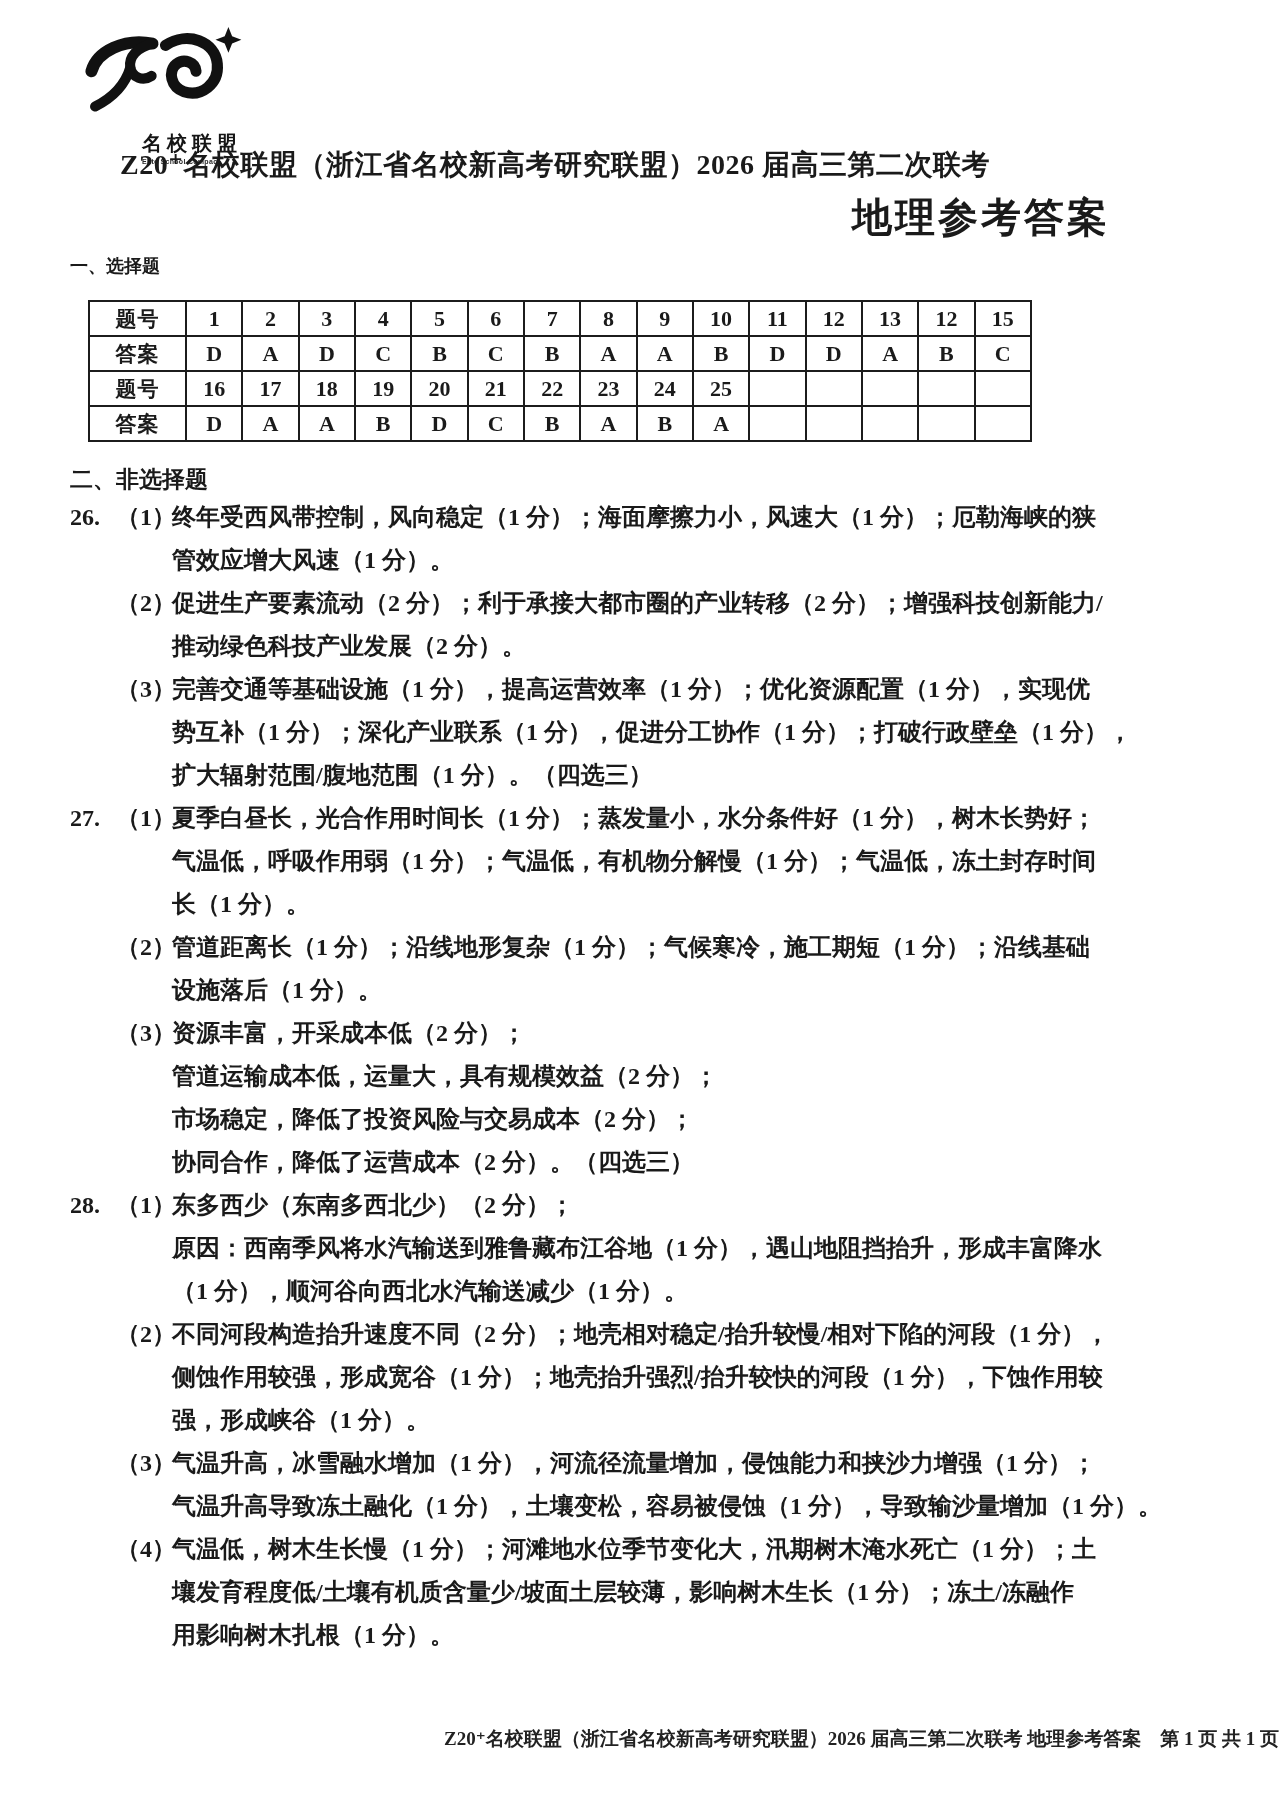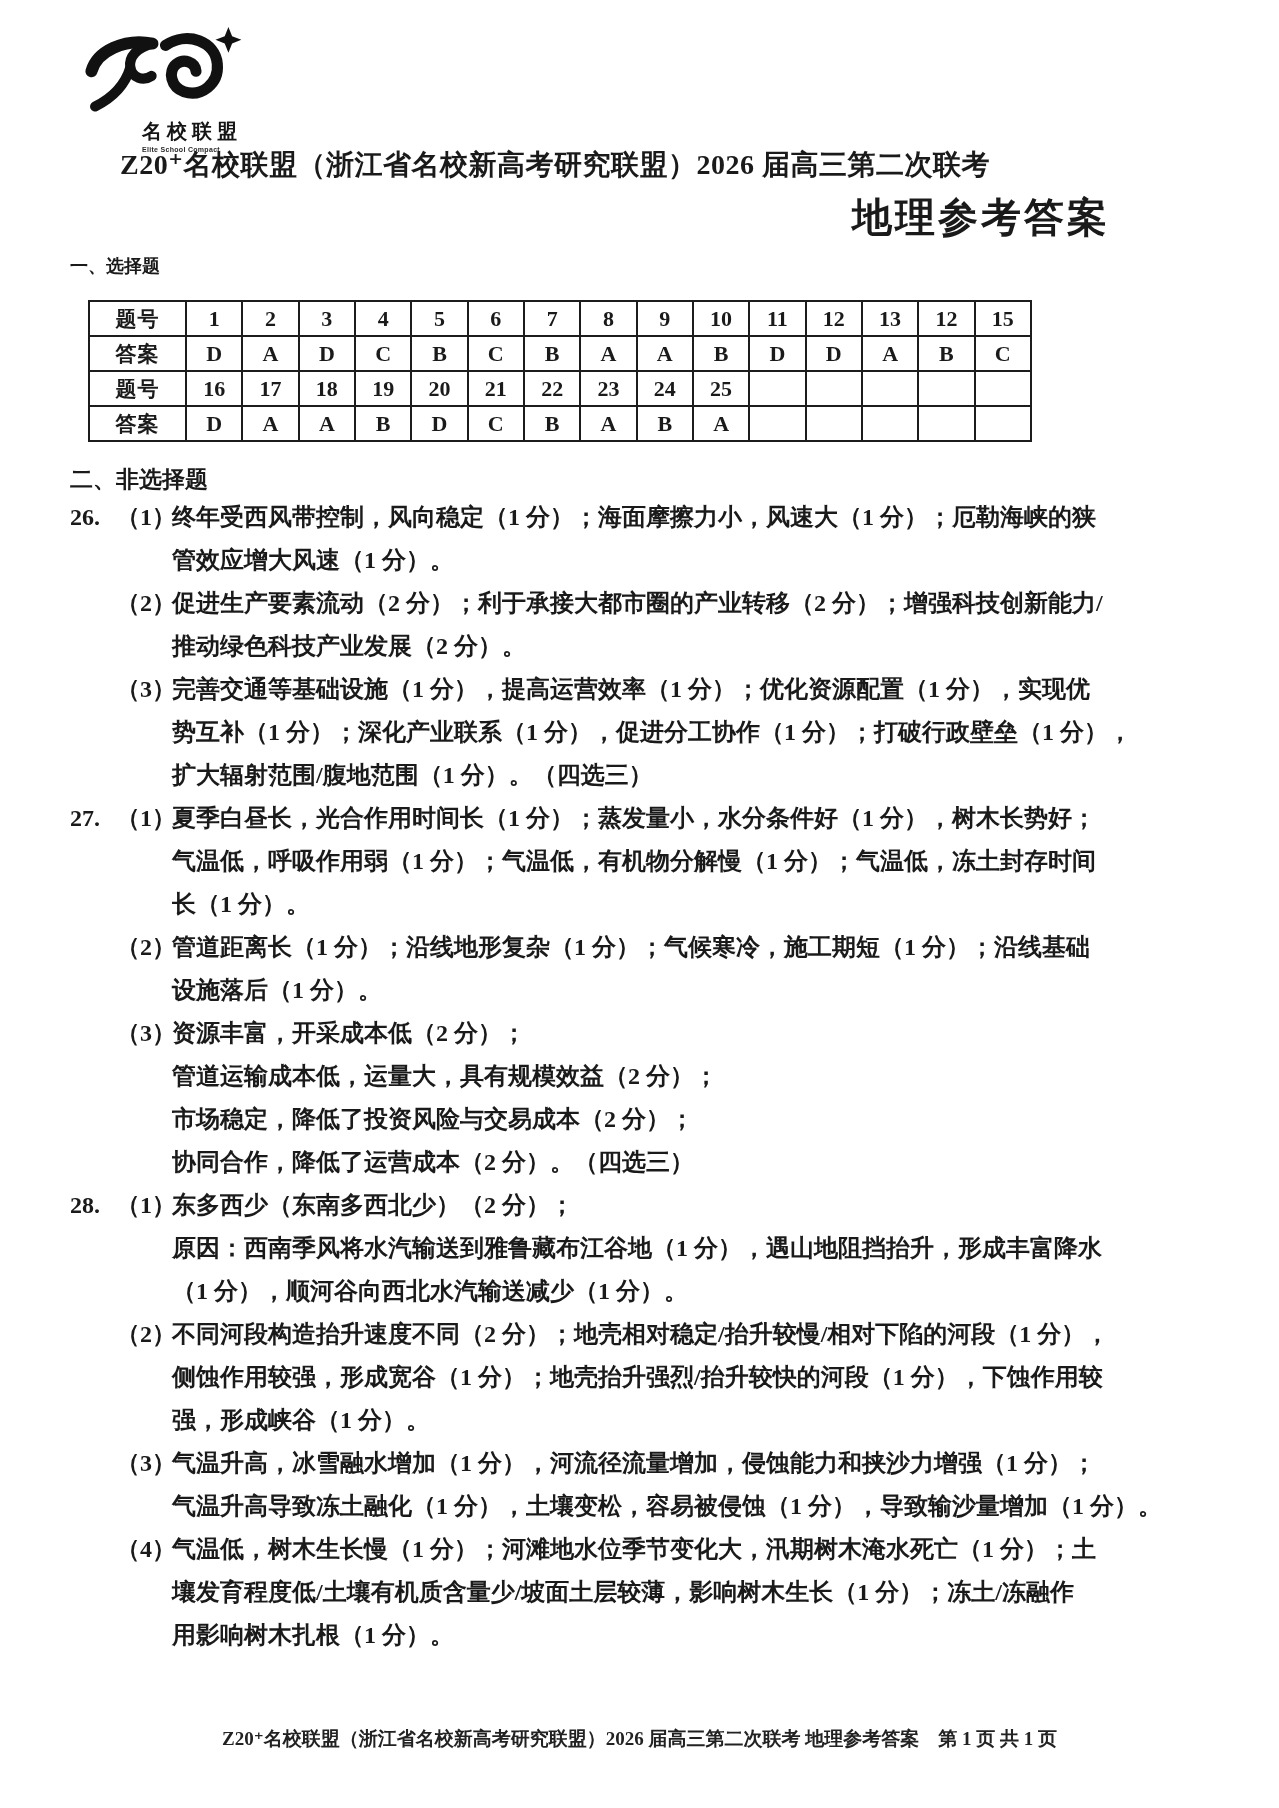--- a/index.html
+++ b/index.html
@@ -11,21 +11,21 @@
     font-family: "Liberation Serif", "DejaVu Serif", serif;
     color: #1a1a1a;
     overflow: hidden;
   }
   
   .logo { position: absolute; left: 84px; top: 24px; width: 220px; }
   .logo svg { display: block; }
   .logo-cn {
     font-family: "Liberation Sans", "DejaVu Sans", sans-serif;
     font-size: 20px; font-weight: bold; letter-spacing: 5px;
-    margin: 4px 0 0 58px; color: #151515;
+    margin: 16px 0 0 58px; color: #151515;
   }
   .logo-en {
     font-family: "Liberation Sans", "DejaVu Sans", sans-serif;
     font-size: 7px; font-weight: bold; letter-spacing: 0.3px;
     margin: 1px 0 0 58px; color: #2a2a2a; filter: blur(0.4px);
   }
   
   .title-wrap { position: absolute; left: 0; top: 138px; width: 1110px; text-align: center; }
   .title { font-size: 28px; font-weight: bold; margin: 8px; letter-spacing: 0.5px; white-space: nowrap; }
   .subtitle-wrap { position: absolute; left: 0; top: 190px; width: 1110px; text-align: right; }
@@ -50,21 +50,21 @@
   }
   .q-block { display: flex; }
   .q-num { width: 46px; flex: none; }
   .q-parts { flex: 1; min-width: 0; }
   .q-part { display: flex; }
   .q-label { width: 56px; flex: none; }
   .q-text { flex: 1; min-width: 0; white-space: pre-wrap; }
   
   .footer {
     position: absolute; left: 0; top: 1726px; width: 1279px;
-    text-align: center; font-size: 19px; font-weight: 600; color: #222;
+    text-align: right; font-size: 19px; font-weight: 600; color: #222;
   }
 </style>
 </head>
 <body>
 
 <div class="page">
 
   <div class="logo">
     <svg width="162" height="90" viewBox="0 0 175 95" aria-hidden="true">
       <path d="M8,50 C14,28 44,14 74,20" stroke="#111" stroke-width="13" fill="none" stroke-linecap="round"></path>

